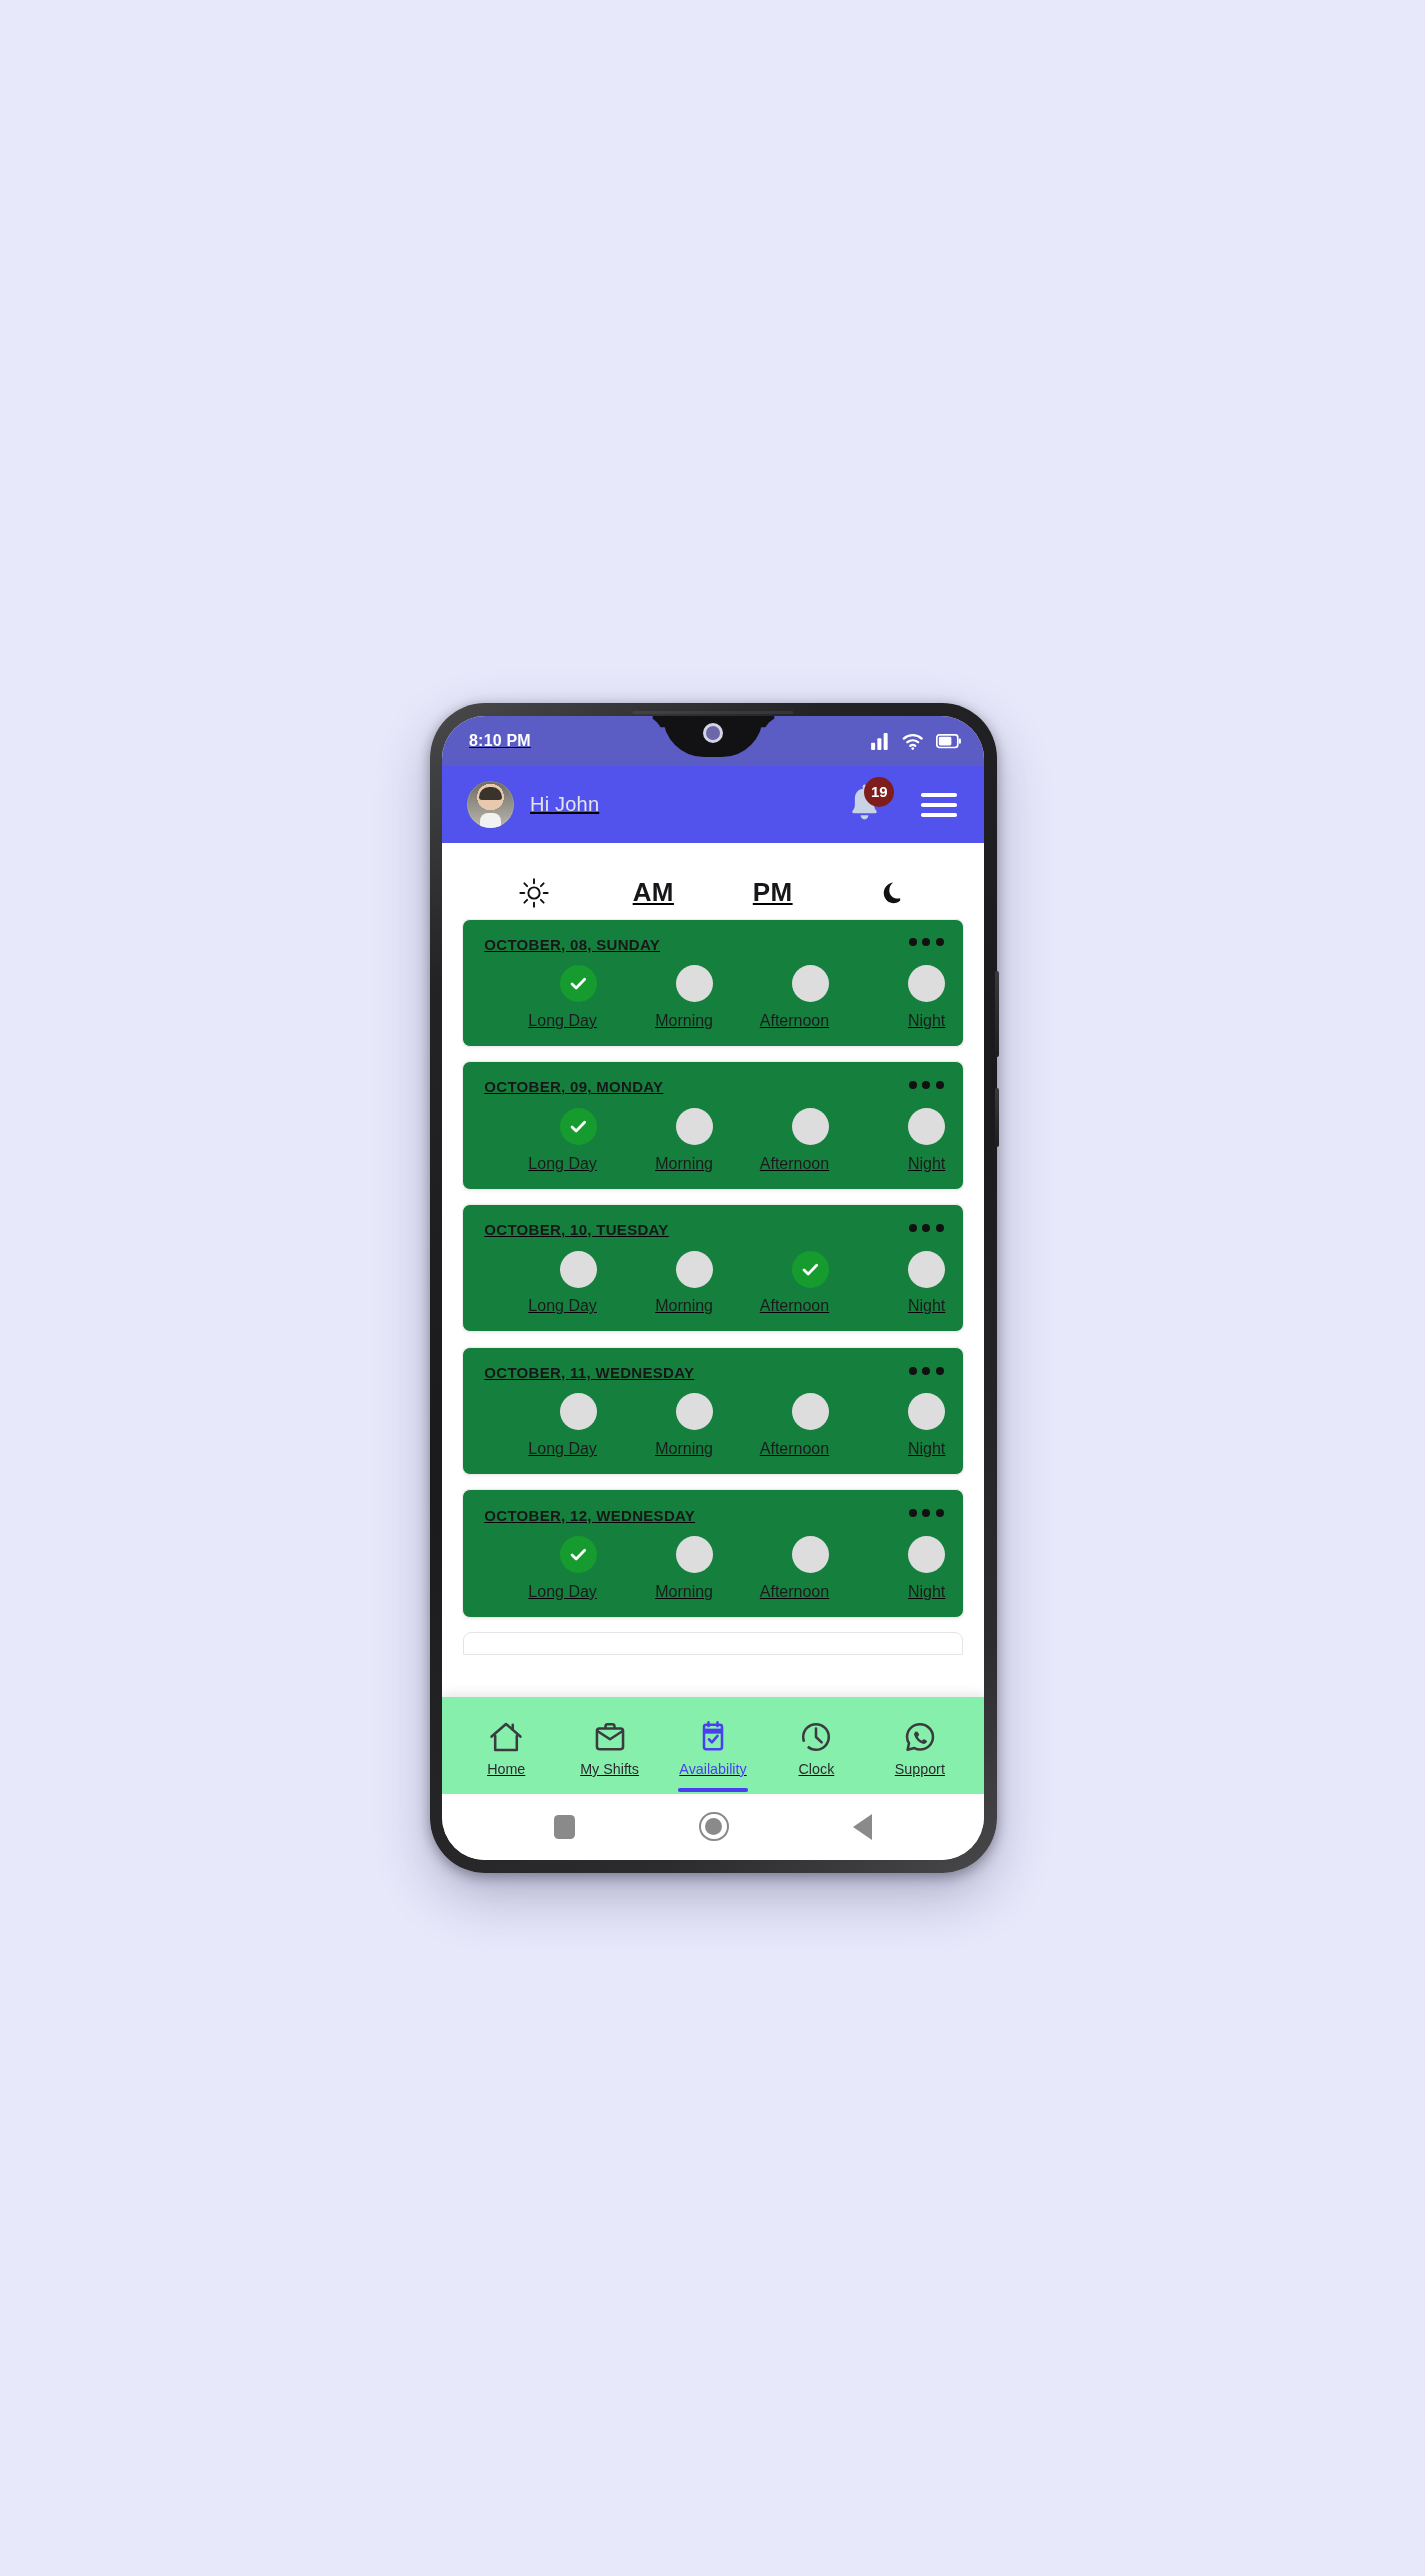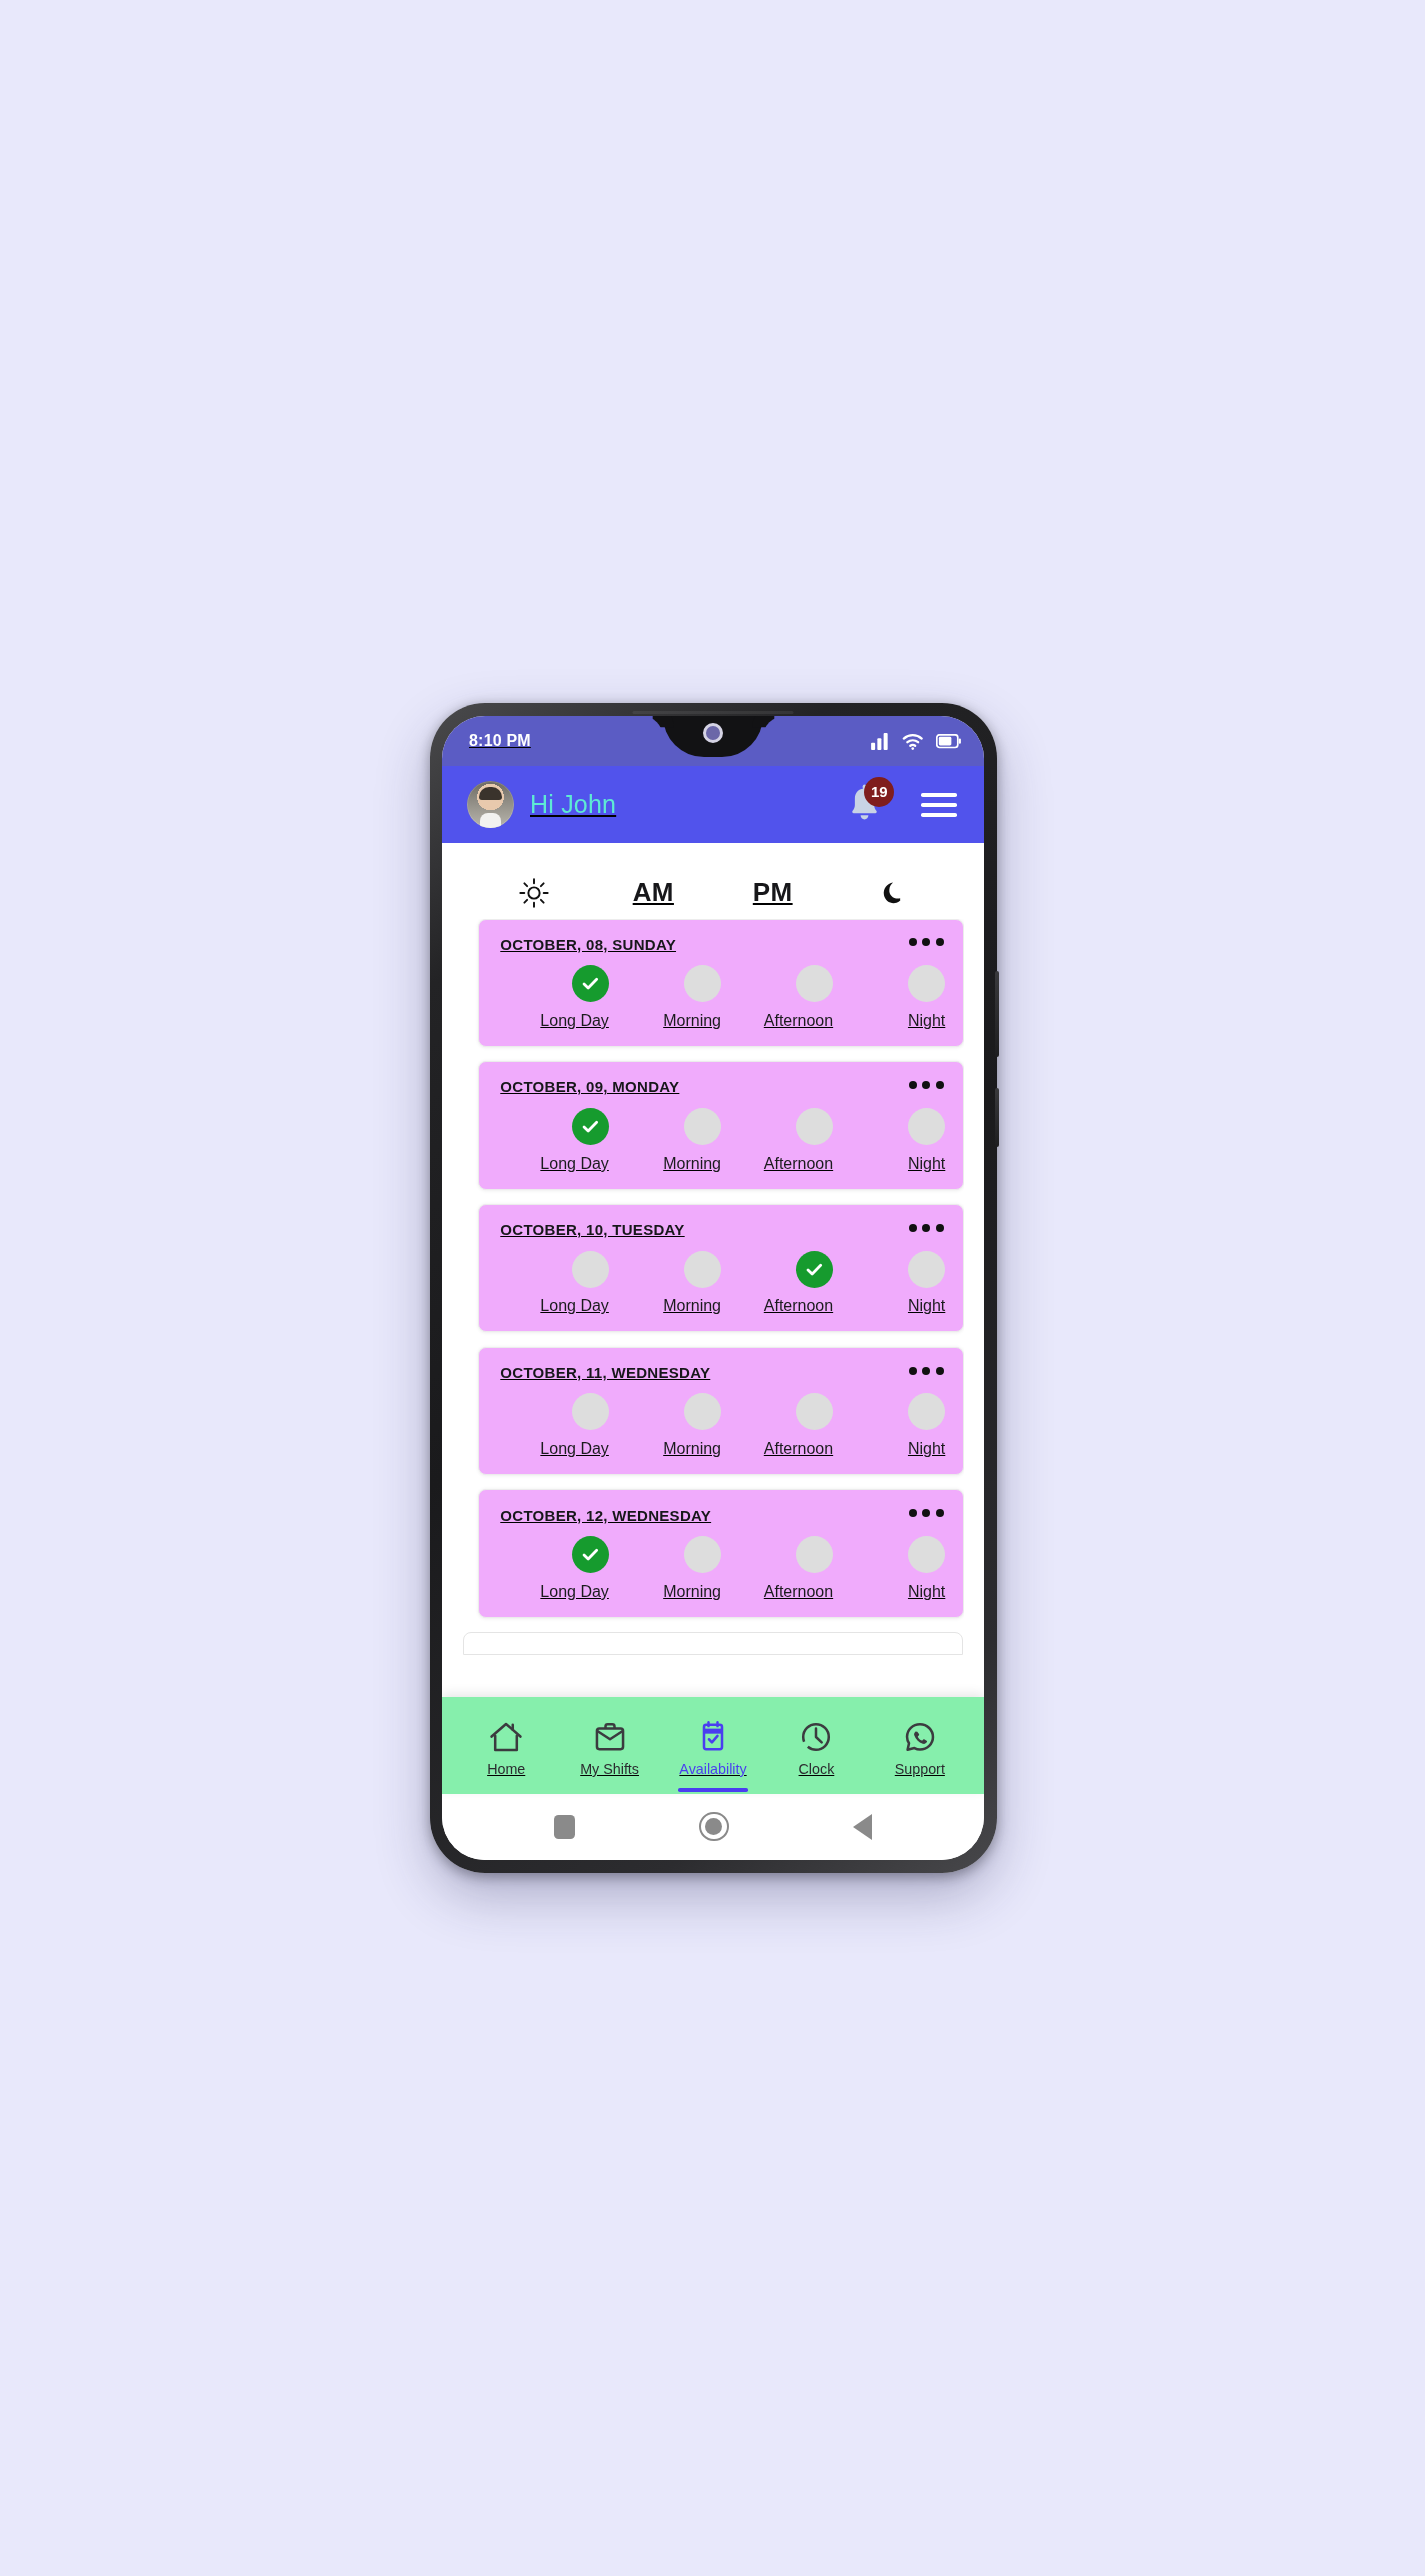--- a/index.html
+++ b/index.html
@@ -83,21 +83,21 @@
     box-shadow:inset 0 0 0 0.9px rgba(255,255,255,.18);
   }
   .avatar::before { 
     content:""; position:absolute; top:5.4px; left:11.6px; width:23px; height:13.4px;
     border-radius:12.5px 12.5px 3.6px 3.6px; background:#3a332c;
   }
   .avatar::after { 
     content:""; position:absolute; bottom:0; left:12.5px; width:21.5px; height:15px;
     border-radius:8px 8px 0 0; background:#f2f2f0;
   }
-  .greeting { color:#5eead4; font-size:25px; font-weight:500; letter-spacing:0.2px; flex:1; }
+  .greeting { color:#e5e5e5; font-size:20px; font-weight:500; letter-spacing:0.2px; flex:1; }
   .bellwrap { position:relative; width:41px; height:47px; flex:none; margin-right:19.7px; }
   .badge {
     position:absolute; top:-4.5px; right:-9px; min-width:30px; height:30px;
     border-radius:15px; background:#7f1d1d; color:#fff;
     font-size:15px; font-weight:600; display:flex; align-items:center;
     justify-content:center; padding:0 5.4px; z-index:2;
   }
   .hamburger { width:36px; display:flex; flex-direction:column; gap:6.3px; flex:none; }
   .hamburger i { display:block; height:3.6px; background:#fff; border-radius:1.8px; }
 
@@ -125,23 +125,23 @@
     padding:0 12.5px; margin-top:3.6px;
   }
   .typecell {
     flex:1; display:flex; align-items:center; justify-content:center;
     font-size:26px; font-weight:700; color:#17171a; letter-spacing:0.4px;
   }
 
   
   .list { flex:1; overflow:hidden; padding-bottom:3.6px; }
   .card {
-    background:#f0abfc; border:0.9px solid #ececec; border-radius:8px;
+    background:#15803d; border:0.9px solid #ececec; border-radius:8px;
     box-shadow:0 0.9px 3.6px rgba(0,0,0,.07);
-    padding:14.3px 18px 16px 18px; margin-bottom:14.3px;margin-left:16px;
+    padding:14.3px 18px 16px 18px; margin-bottom:14.3px;
   }
   .cardtop { display:flex; align-items:flex-start; justify-content:space-between; }
   .date {
     font-size:15px; font-weight:700; color:#17171a; letter-spacing:0.3px;
     padding-left:3.6px; padding-top:1.8px;
   }
   .dots { display:flex; gap:5.4px; padding-top:4.5px; padding-right:1.8px; cursor:pointer; }
   .dots i { width:8px; height:8px; border-radius:50%; background:#111; display:block; }
   .slots { display:flex; margin-top:12.5px; }
   .slot { flex:1; display:flex; flex-direction:column; align-items:flex-end; gap:9.8px; cursor:pointer; }

